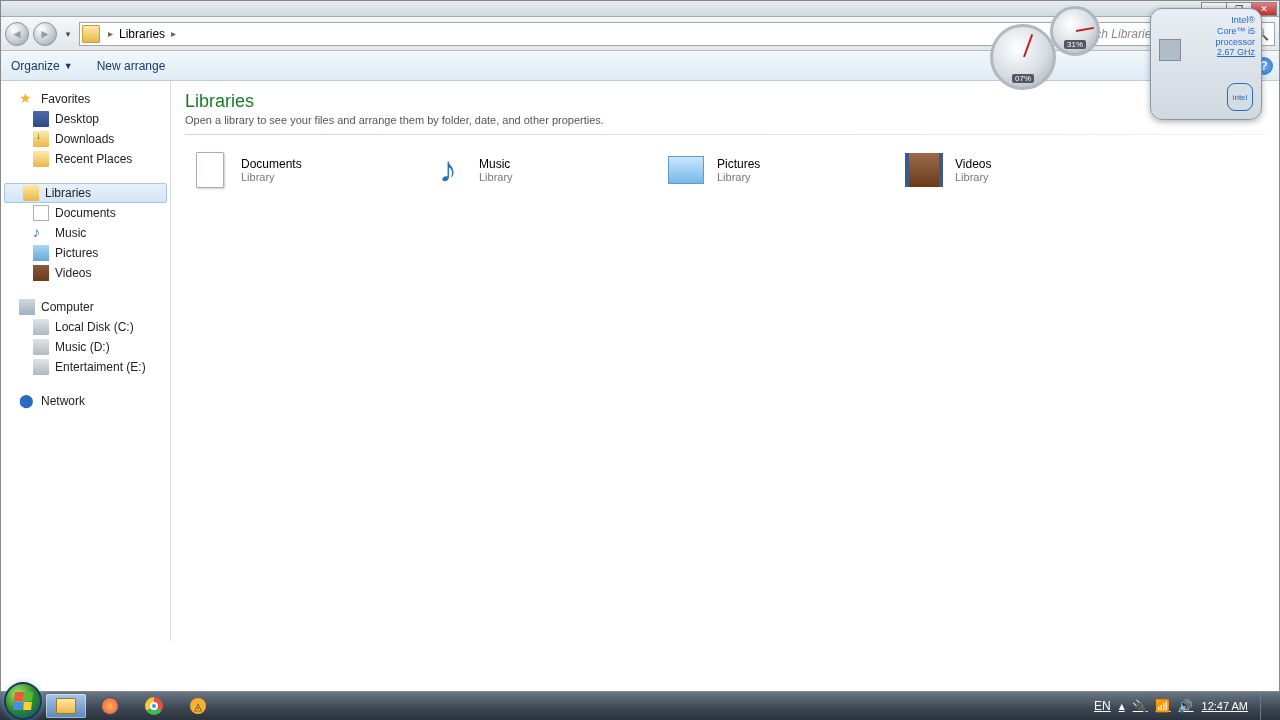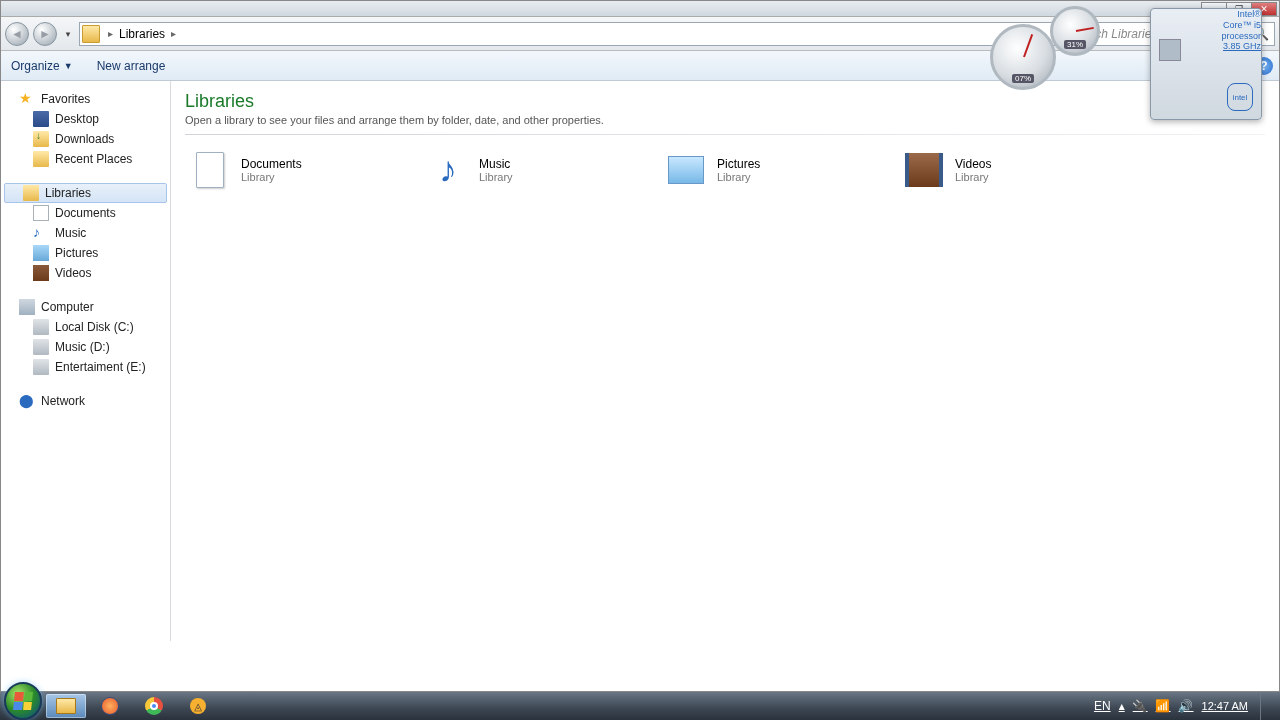--- a/index.html
+++ b/index.html
@@ -110,22 +110,22 @@
     position:absolute; top:6px; right:180px; width:110px; height:86px;
     z-index:50; pointer-events:none;
   }
   .gauge { position:absolute; border-radius:50%; background:radial-gradient(circle at 40% 35%,#fff,#d8dde2 55%,#a0a8b0); border:3px solid #b0b8c0;}
   .gauge.big { width:66px;height:66px; left:0; top:18px;}
   .gauge.sm { width:50px;height:50px; right:0; top:0;}
   .gauge .lbl { position:absolute; bottom:4px; left:50%; transform:translateX(-50%); font-size:8px; background:#556; color:#fff; padding:0 3px; border-radius:2px;}
   .gauge .needle{ position:absolute; left:50%; top:50%; width:2px; height:40%; background:#c02020; transform-origin:top center; transform:rotate(200deg);}
   .gadget-intel {
     position:absolute; top:8px; right:18px; width:112px; height:112px;
-    background:linear-gradient(#e8eef4,#d0d8e0); border:1px solid #8898a8; border-radius:4px;
-    box-shadow:0 2px 6px rgba(0,0,0,.3); z-index:50; font-size:9px; color:#2a6abf;
+    background:linear-gradient(#e8eef4,#d0d8e0); border:1px solid #8898a8; border-radius:12px;
+    box-shadow:0 2px 6px rgba(0,0,0,.3); z-index:50; padding:6px; font-size:9px; color:#2a6abf;
   }
   .gadget-intel .chip{ width:22px;height:22px;background:#b0bcc8;border:1px solid #889;position:absolute;left:8px;top:30px;}
   .gadget-intel .logo{position:absolute;right:8px;bottom:8px;width:26px;height:28px;border:1px solid #2a6abf;border-radius:8px;font-size:8px;display:flex;align-items:center;justify-content:center;color:#2a6abf;}
   .gadget-intel .ln{ line-height:1.2; text-align:right; margin-left:34px;}
   .gadget-intel .ghz{ text-decoration:underline;}
 
   
   .taskbar {
     position:absolute; left:0; bottom:0; width:1280px; height:28px;
     background:linear-gradient(#6a7684,#3c4652 60%,#2a323c);
@@ -308,21 +308,21 @@
   <div class="gauge sm">
     <div class="needle" style="transform:rotate(260deg);"></div>
     <div class="lbl">31%</div>
   </div>
 </div>
 <div class="gadget-intel">
   <div class="chip"></div>
   <div class="ln">Intel®</div>
   <div class="ln">Core™ i5</div>
   <div class="ln">processor</div>
-  <div class="ln ghz">3.85 GHz</div>
+  <div class="ln ghz">2.67 GHz</div>
   <div class="logo">intel</div>
 </div>
 
 <div class="taskbar">
   <div class="startbtn">
     <div class="flag">
         <span></span>
         <span></span>
         <span></span>
         <span></span>

